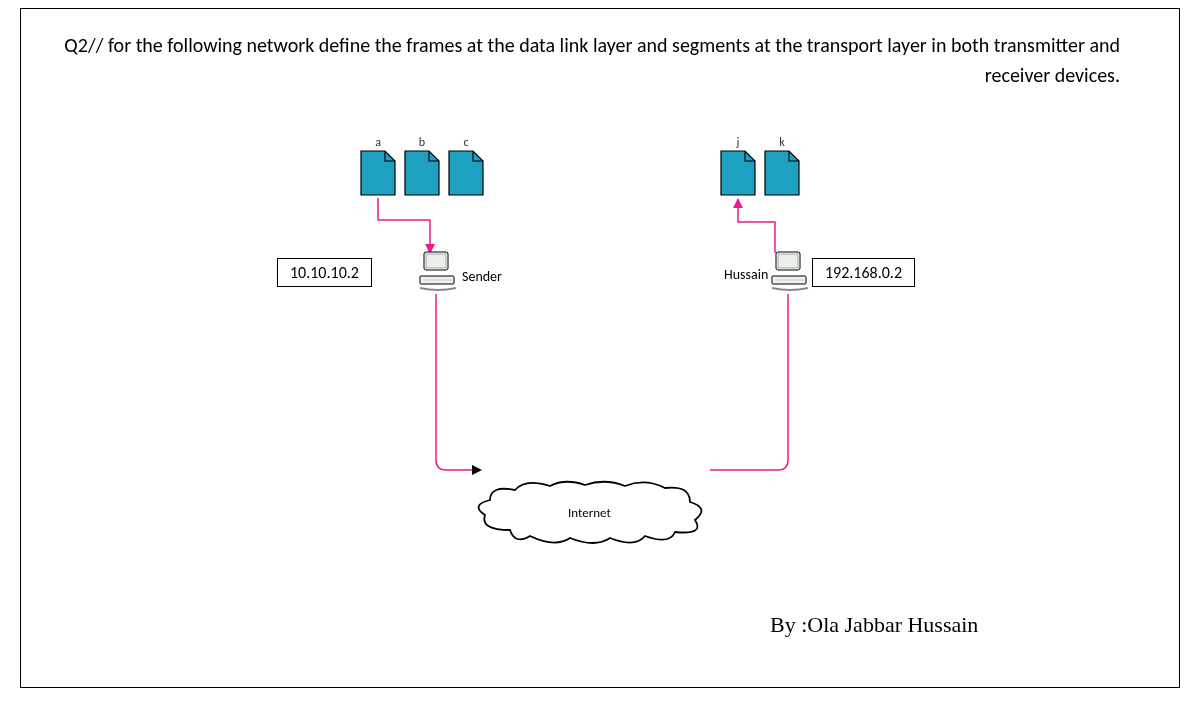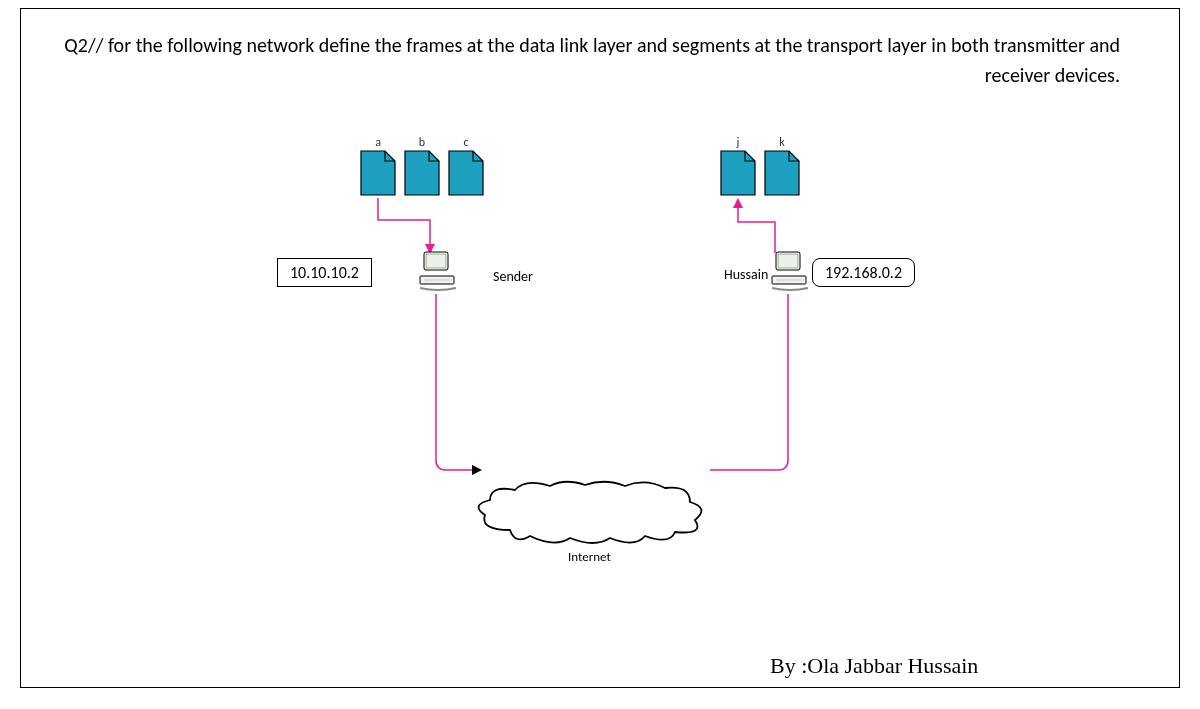--- a/index.html
+++ b/index.html
@@ -53,21 +53,20 @@
   }
   .dev-label {
     position: absolute;
     font-size: 14px;
     color: #000;
   }
   .internet-label {
     position: absolute;
     font-size: 13px;
     color: #000;
-    margin-top: 44px;
   }
   .byline {
     position: absolute;
     font-family: "Times New Roman", Times, serif;
     font-size: 22px;
     color: #000;
   }
   svg.conn path, svg.cloud path, svg.conn line {
     vector-effect: non-scaling-stroke;
   }
@@ -134,31 +133,31 @@
 <div class="ip-box" style="left:277px; top:258px;">
   <span>10.10.10.2</span>
 </div>
 <svg style="position:absolute; left:418px; top:250px; width:40px; height:44px;">
   <rect x="6" y="2" width="24" height="18" rx="2" fill="#fff" stroke="#000" stroke-width="1"></rect>
   <rect x="8" y="4" width="20" height="14" fill="#e8f2e6" stroke="#555" stroke-width="0.5"></rect>
   <rect x="2" y="26" width="34" height="8" rx="1" fill="#f0f0f0" stroke="#000" stroke-width="1"></rect>
   <line x1="6" y1="30" x2="34" y2="30" stroke="#aaa" stroke-width="0.5"></line>
   <path d="M2 38 Q20 42 38 38" stroke="#888" stroke-width="2" fill="none"></path>
 </svg>
-<div class="dev-label" style="left:462px; top:268px;margin-left:31px;">Sender</div>
+<div class="dev-label" style="left:462px; top:268px;">Sender</div>
 
 <div class="dev-label" style="left:724px; top:266px;">Hussain</div>
 <svg style="position:absolute; left:770px; top:250px; width:40px; height:44px;">
   <rect x="6" y="2" width="24" height="18" rx="2" fill="#fff" stroke="#000" stroke-width="1"></rect>
   <rect x="8" y="4" width="20" height="14" fill="#e8f2e6" stroke="#555" stroke-width="0.5"></rect>
   <rect x="2" y="26" width="34" height="8" rx="1" fill="#f0f0f0" stroke="#000" stroke-width="1"></rect>
   <line x1="6" y1="30" x2="34" y2="30" stroke="#aaa" stroke-width="0.5"></line>
   <path d="M2 38 Q20 42 38 38" stroke="#888" stroke-width="2" fill="none"></path>
 </svg>
-<div class="ip-box" style="left:812px; top:258px;border-radius:8px;">
+<div class="ip-box" style="left:812px; top:258px;">
   <span>192.168.0.2</span>
 </div>
 
 <svg class="conn" style="position:absolute; left:0; top:0; width:1200px; height:709px; pointer-events:none">
   <path d="M436 294 V460 Q436 470 446 470 H480" stroke="#e91e8c" stroke-width="1.5" fill="none" marker-end="url(#arrK)"></path>
   <path d="M788 294 V460 Q788 470 778 470 H710" stroke="#e91e8c" stroke-width="1.5" fill="none"></path>
 </svg>
 
 <svg class="cloud" style="position:absolute; left:470px; top:480px; width:240px; height:70px;">
   <path d="M40 50
@@ -173,13 +172,13 @@
            Q240 28 225 40
            Q235 55 205 52
            Q200 65 175 56
            Q165 68 140 58
            Q125 68 100 58
            Q85 68 60 56
            Q45 65 40 50 Z" fill="#fff" stroke="#000" stroke-width="1.8"></path>
 </svg>
 <div class="internet-label" style="left:568px; top:505px;">Internet</div>
 
-<div class="byline" style="left:770px; top:612px;margin-top:41px;">By :Ola Jabbar Hussain</div>
+<div class="byline" style="left:770px; top:612px;">By :Ola Jabbar Hussain</div>
 
 </body></html>

